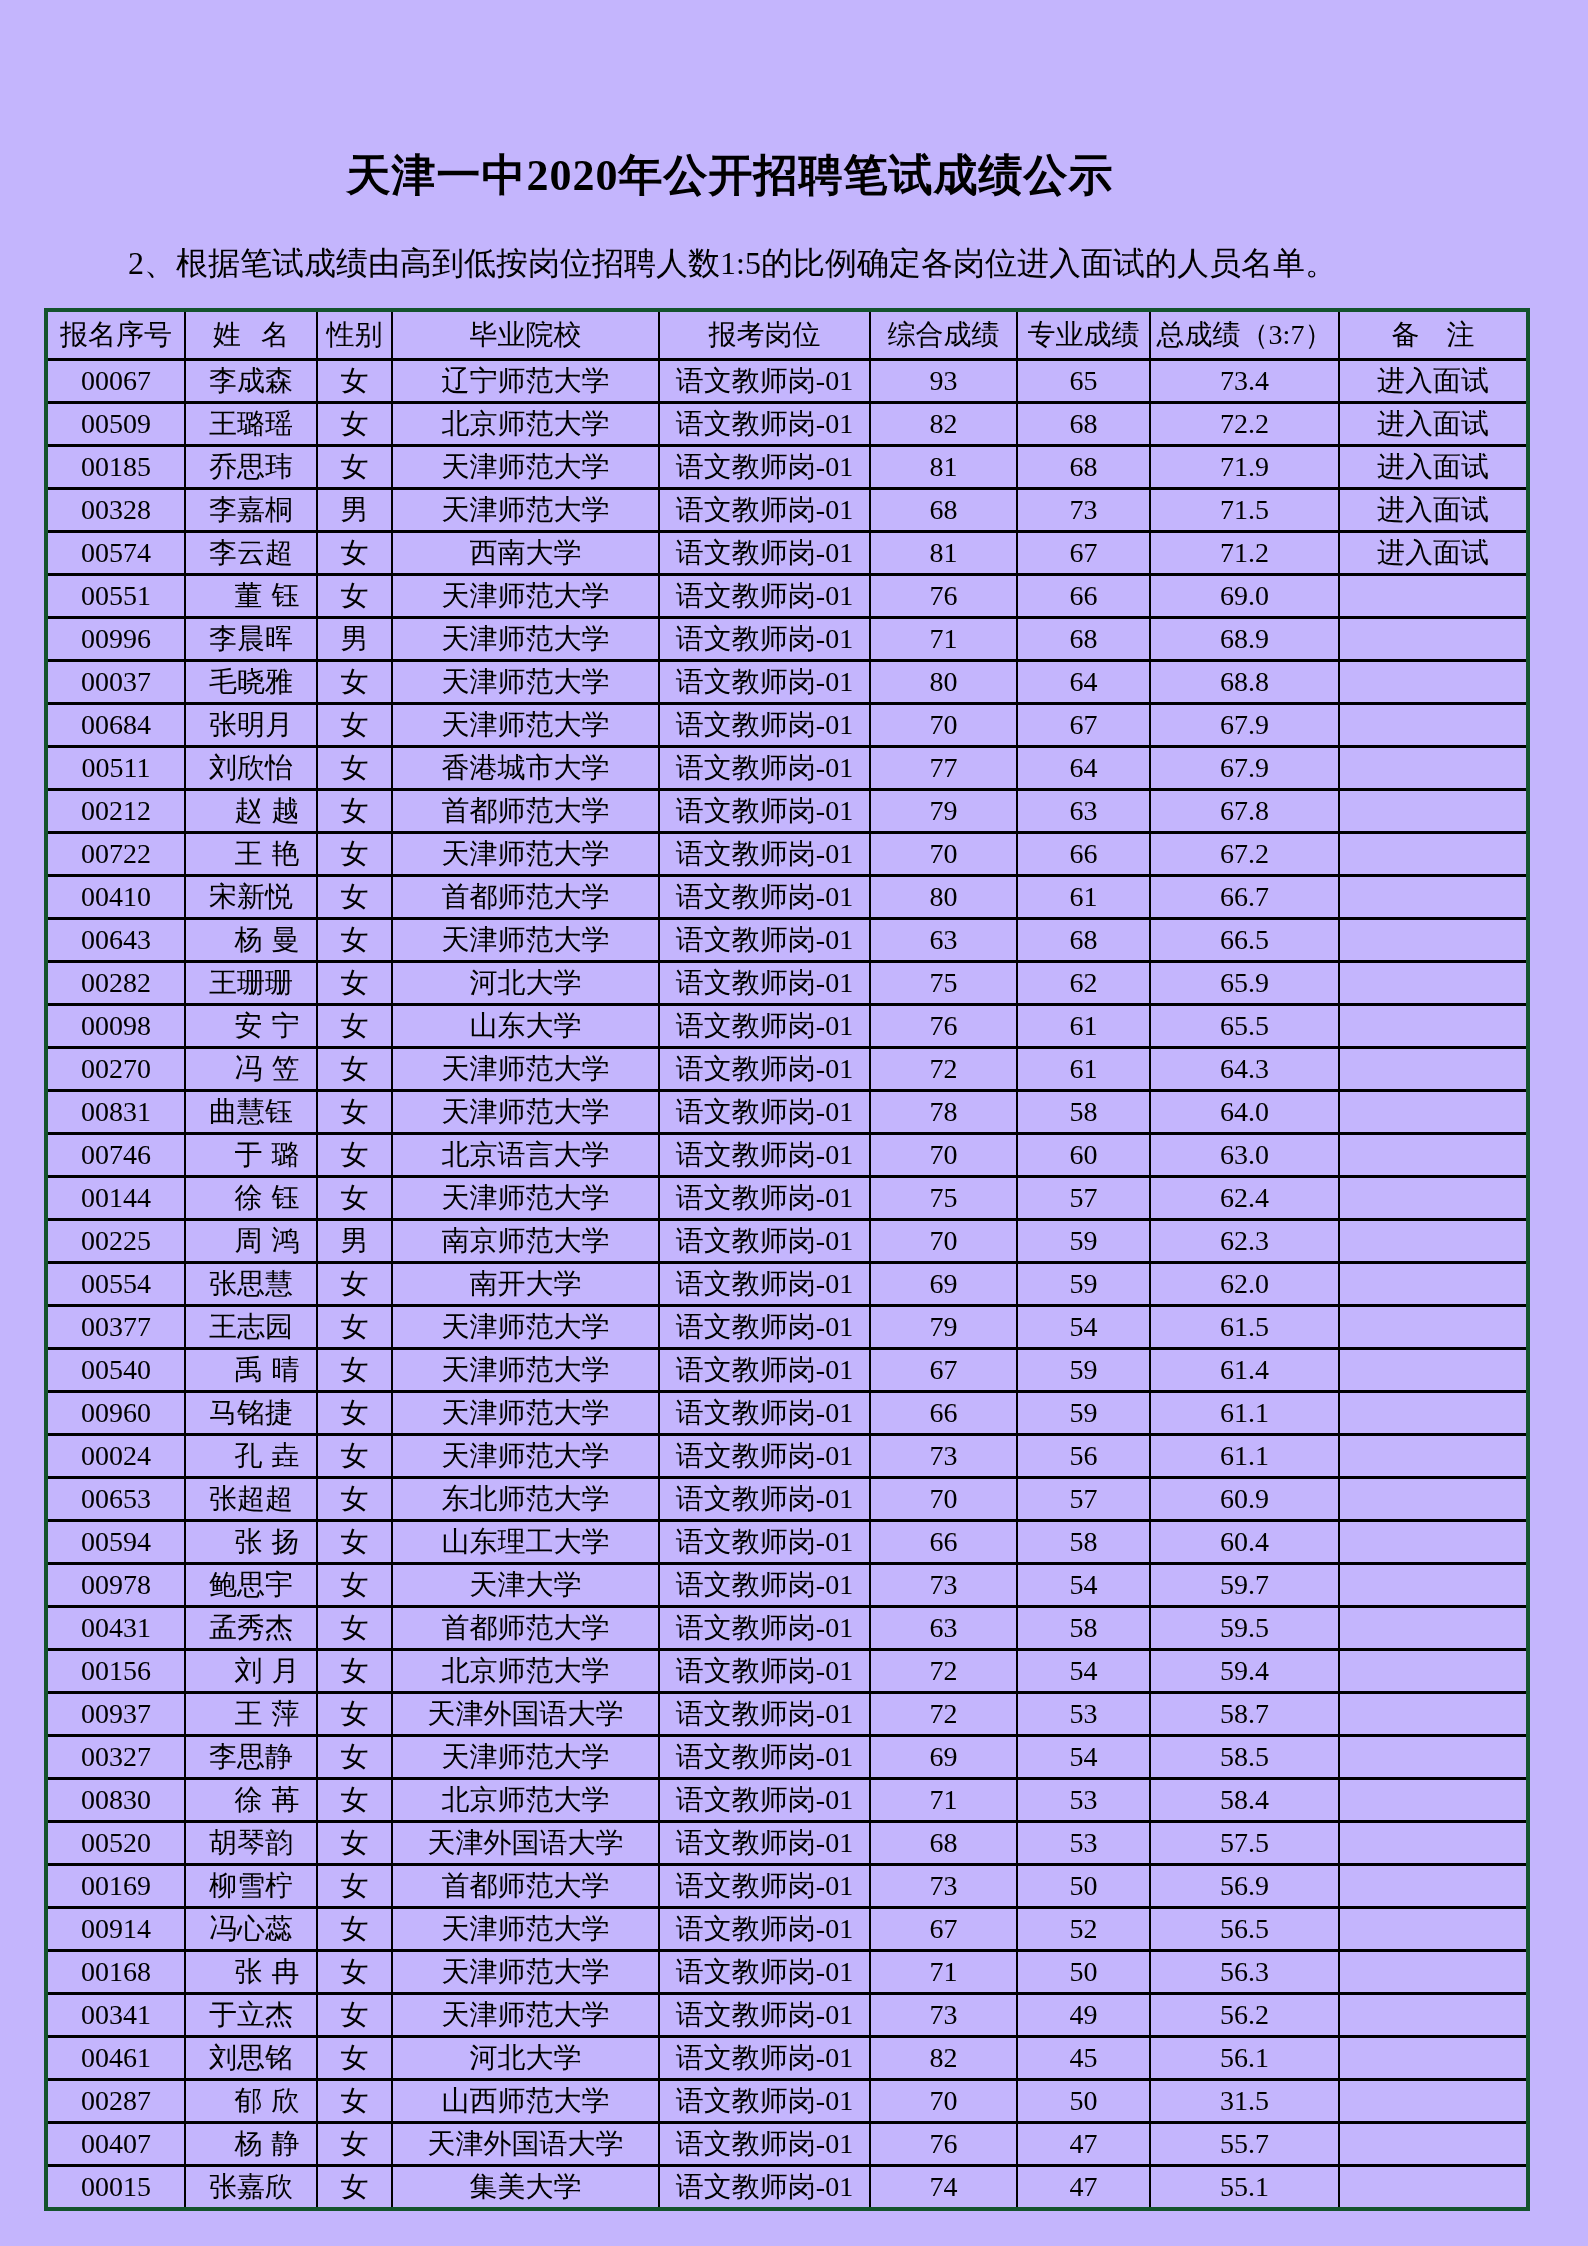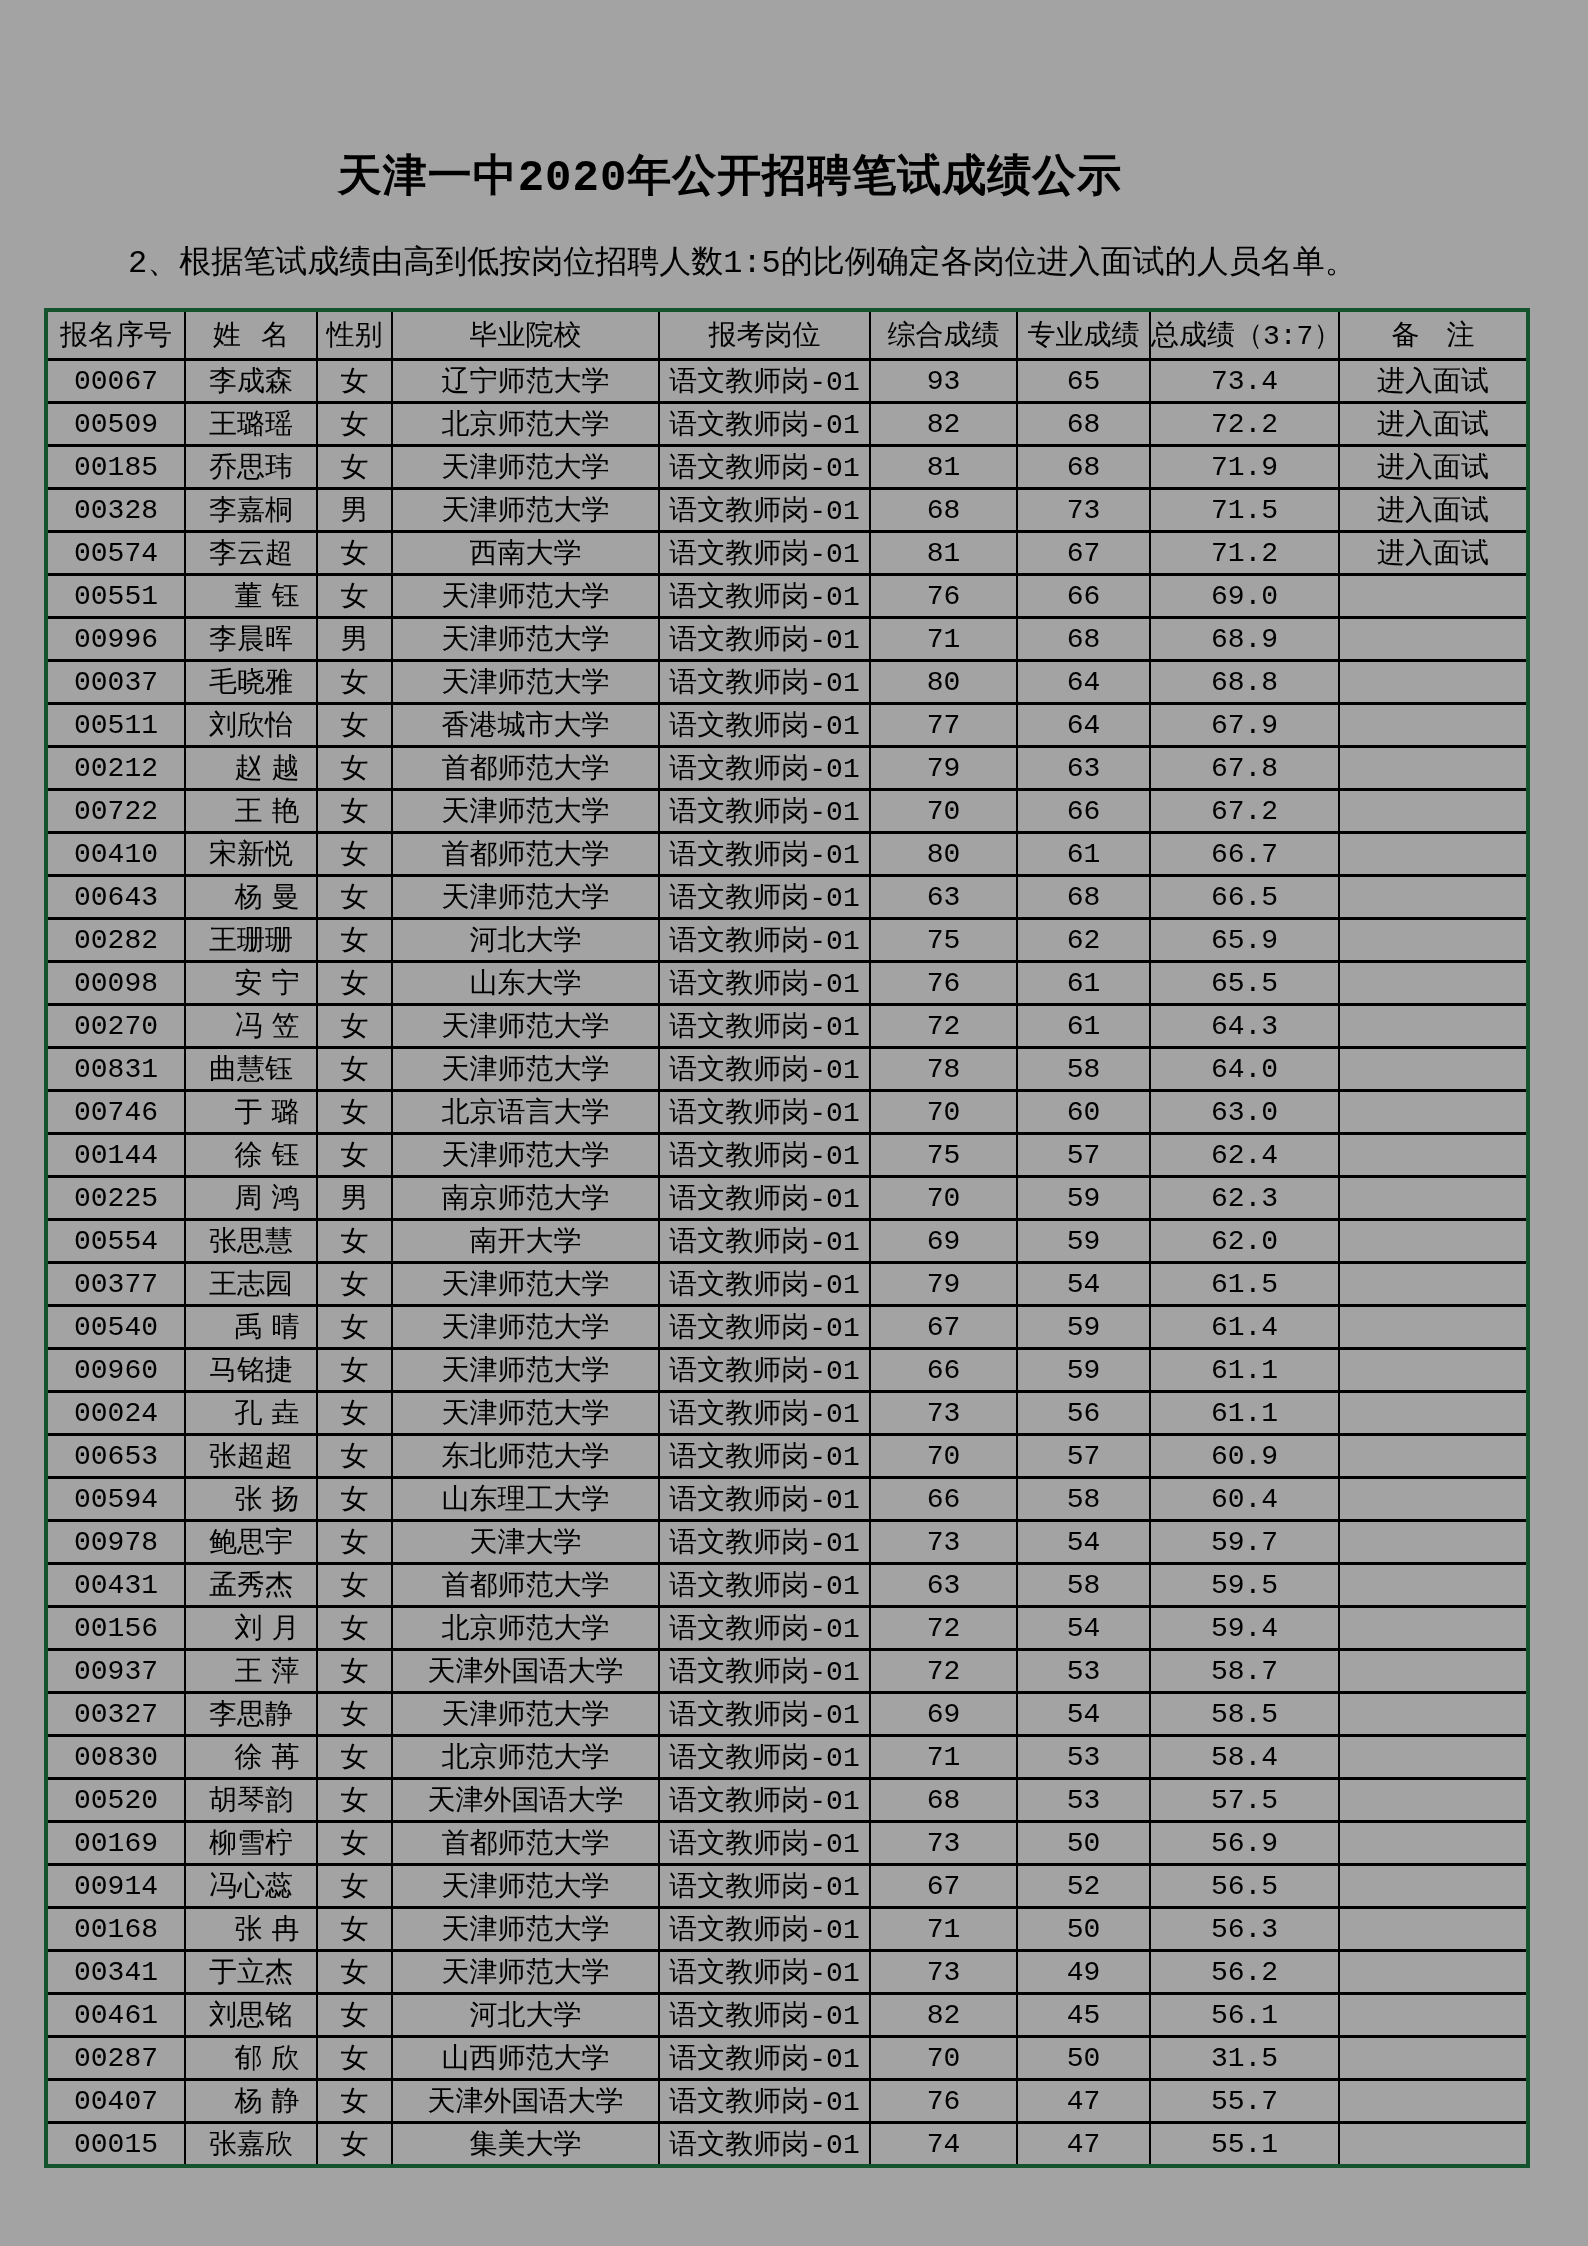--- a/index.html
+++ b/index.html
@@ -1,21 +1,21 @@
 <!DOCTYPE html>
 <html><head>
 <meta charset="utf-8">
 <style>
   html,body { margin:0; padding:0; background:#ffffff; }
   body {
     width:1588px; height:2246px; position:relative;
     font-family:"Liberation Serif","DejaVu Serif",serif;
     color:#000;
   }
-  .page { position:absolute; inset:0; background:#a3a3a3;font-family:Liberation Mono, monospace; }
+  .page { position:absolute; inset:0; background:#c4b5fd; }
 
   .doc-title {
     position:absolute; top:146px; left:0; width:1460px;
     text-align:center; font-size:44px; font-weight:bold;
     letter-spacing:1px; white-space:nowrap;
   }
   .note-line { position:absolute; font-size:32px; line-height:37px; white-space:nowrap; }
   .note-1 { top:207px; left:177px; }
   .note-2 { top:245px; left:128px; }
 
@@ -157,20 +157,31 @@
             <td>毛晓雅</td>
             <td>女</td>
             <td>天津师范大学</td>
             <td>语文教师岗-01</td>
             <td>80</td>
             <td>64</td>
             <td>68.8</td>
             <td></td>
           </tr>
           <tr>
+            <td>00684</td>
+            <td>张明月</td>
+            <td>女</td>
+            <td>天津师范大学</td>
+            <td>语文教师岗-01</td>
+            <td>70</td>
+            <td>67</td>
+            <td>67.9</td>
+            <td></td>
+          </tr>
+          <tr>
             <td>00511</td>
             <td>刘欣怡</td>
             <td>女</td>
             <td>香港城市大学</td>
             <td>语文教师岗-01</td>
             <td>77</td>
             <td>64</td>
             <td>67.9</td>
             <td></td>
           </tr>

